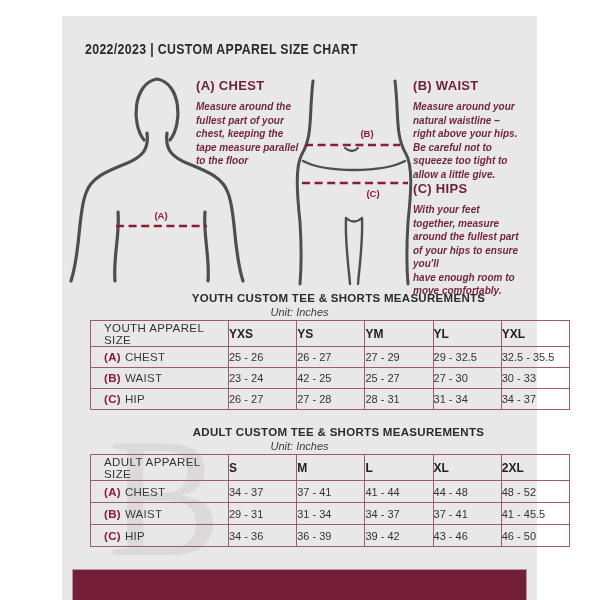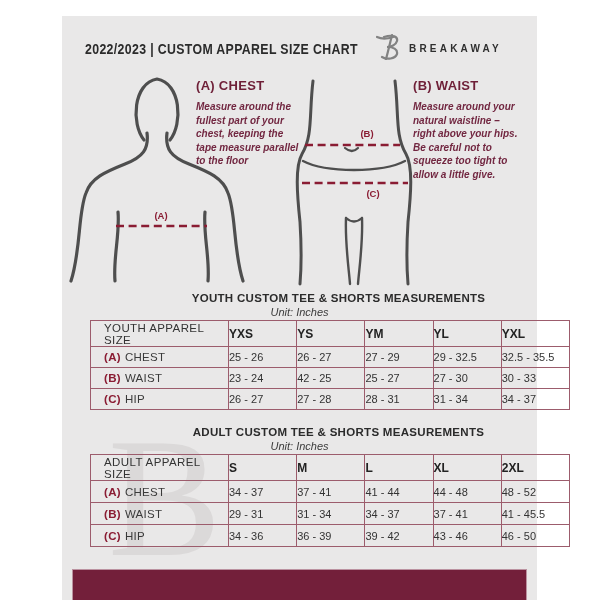--- a/index.html
+++ b/index.html
@@ -54,32 +54,20 @@
 
   svg text { font-family:"Liberation Sans", sans-serif; font-weight:700; }
 </style>
 </head>
 <body>
 
 <div class="canvas">
   <div class="page">
 
     <div class="hdr-title">2022/2023 | CUSTOM APPAREL SIZE CHART</div>
-    <div class="brand">
-      <span>
-        <svg width="26" height="28" viewBox="0 0 26 28" fill="none">
-          <g stroke="#828282" stroke-width="2.2" stroke-linecap="round" fill="none">
-            <path d="M17,5 C11,7 5,7 1,5"></path>
-            <path d="M16,3 C14,11 12,20 10,27"></path>
-            <path d="M8,5 C17,2 22,5 21,9 C20,13 15,15 11,15 C17,15 22,17 21,22 C19,27 11,28 6,25"></path>
-          </g>
-        </svg>
-      </span>
-      <span class="brand-name">BREAKAWAY</span>
-    </div>
 
     <svg class="figures" viewBox="0 0 475 220">
       <g stroke="#4e4e4e" stroke-width="3.2" fill="none" stroke-linecap="round">
         <path d="M82,74 C69,58 71,17 95,13 C119,17 121,58 108,74"></path>
         <path d="M85,67 C87,83 81,91 63,98 C43,106 29,112 24,127 C16,146 19,184 9,215"></path>
         <path d="M105,67 C103,83 109,91 127,98 C147,106 161,112 166,127 C174,146 171,184 181,215"></path>
         <path d="M56,146 C58,168 51,192 53,215"></path>
         <path d="M143,146 C141,168 148,192 146,215"></path>
       </g>
       <g stroke="#4e4e4e" stroke-width="3" fill="none" stroke-linecap="round">
@@ -111,20 +99,30 @@
     </div>
     <div class="guide-block guide-waist">
       <div class="guide-heading">(B) WAIST</div>
       <div class="guide-body">Measure around your
 natural waistline –
 right above your hips.
 Be careful not to
 squeeze too tight to
 allow a little give.</div>
     </div>
+    <div class="guide-block guide-hips">
+      <div class="guide-heading">(C) HIPS</div>
+      <div class="guide-body">With your feet
+together, measure
+around the fullest part
+of your hips to ensure
+you'll
+have enough room to
+move comfortably.</div>
+    </div>
 
     <div class="watermark">B</div>
 
     <div class="section-title youth-title">YOUTH CUSTOM TEE &amp; SHORTS MEASUREMENTS</div>
     <div class="section-unit youth-unit">Unit: Inches</div>
     <table class="size-table youth-table">
       <colgroup>
           <col style="width:138px">
           <col>
           <col>

